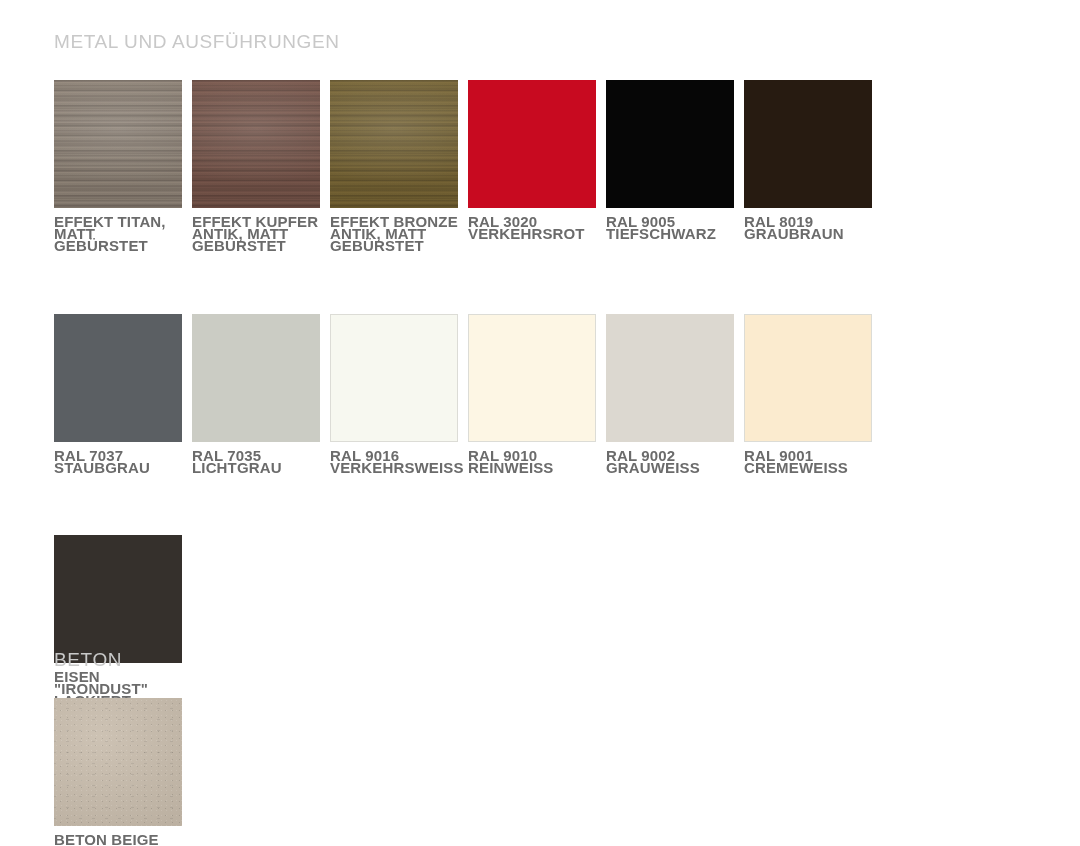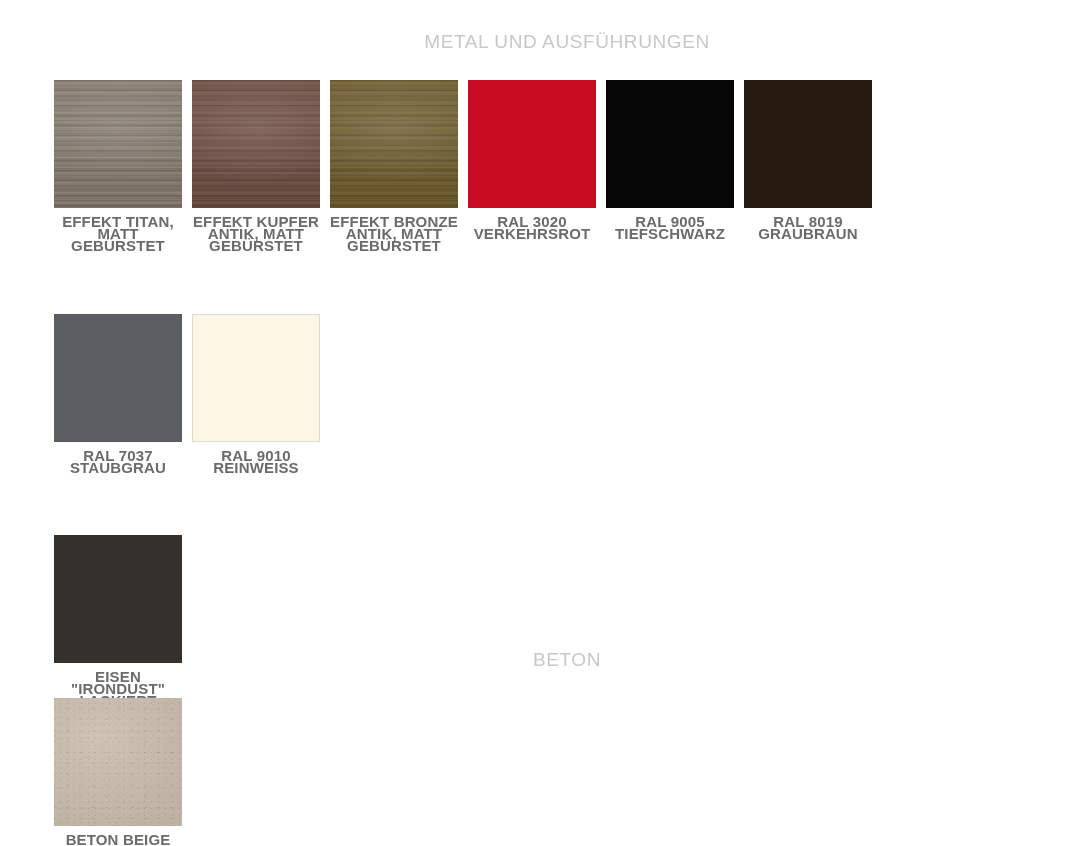--- a/index.html
+++ b/index.html
@@ -2,21 +2,21 @@
 <html><head>
 <meta charset="utf-8">
 <style>
   * { box-sizing: border-box; margin: 0; padding: 0; }
   html, body {
     width: 1080px; height: 846px;
     background: #ffffff;
     font-family: "Liberation Sans", sans-serif;
     overflow: hidden;
   }
-  .page { position: relative; width: 1080px; height: 846px; padding: 0; text-align: center; }
+  .page { position: relative; width: 1080px; height: 846px; padding: 0; }
 
   .section { position: absolute; left: 0; width: 1080px; }
   .section-title {
     font-size: 19px;
     font-weight: 400;
     letter-spacing: 0.6px;
     color: #c8c8c8;
     padding-left: 54px;
     line-height: 20px;
     white-space: nowrap;
@@ -155,22 +155,40 @@
           <div class="swatch-label">RAL 8019 GRAUBRAUN</div>
         </div>
       </div>
 
     <div class="swatch-grid" style="margin-top:62px;">
         <div class="swatch-cell">
           <div class="swatch-tile" style="background: rgb(91, 95, 99);"></div>
           <div class="swatch-label">RAL 7037 STAUBGRAU</div>
         </div>
         <div class="swatch-cell">
+          <div class="swatch-tile" style="background: rgb(203, 204, 196);"></div>
+          <div class="swatch-label">RAL 7035 LICHTGRAU</div>
+        </div>
+        <div class="swatch-cell">
+          <div class="swatch-tile bordered" style="background: rgb(247, 248, 240);"></div>
+          <div class="swatch-label">RAL 9016
+VERKEHRSWEISS</div>
+        </div>
+        <div class="swatch-cell">
           <div class="swatch-tile bordered" style="background: rgb(253, 246, 228);"></div>
           <div class="swatch-label">RAL 9010 REINWEISS</div>
+        </div>
+        <div class="swatch-cell">
+          <div class="swatch-tile" style="background: rgb(220, 216, 208);"></div>
+          <div class="swatch-label">RAL 9002 GRAUWEISS</div>
+        </div>
+        <div class="swatch-cell last">
+          <div class="swatch-tile bordered" style="background: rgb(251, 235, 207);"></div>
+          <div class="swatch-label">RAL 9001
+CREMEWEISS</div>
         </div>
       </div>
 
     <div class="swatch-grid" style="margin-top:61px;">
         <div class="swatch-cell last">
           <div class="swatch-tile tex-grain" style="background: rgb(53, 48, 44);"></div>
           <div class="swatch-label">EISEN "IRONDUST"
 LACKIERT</div>
         </div>
       </div>

